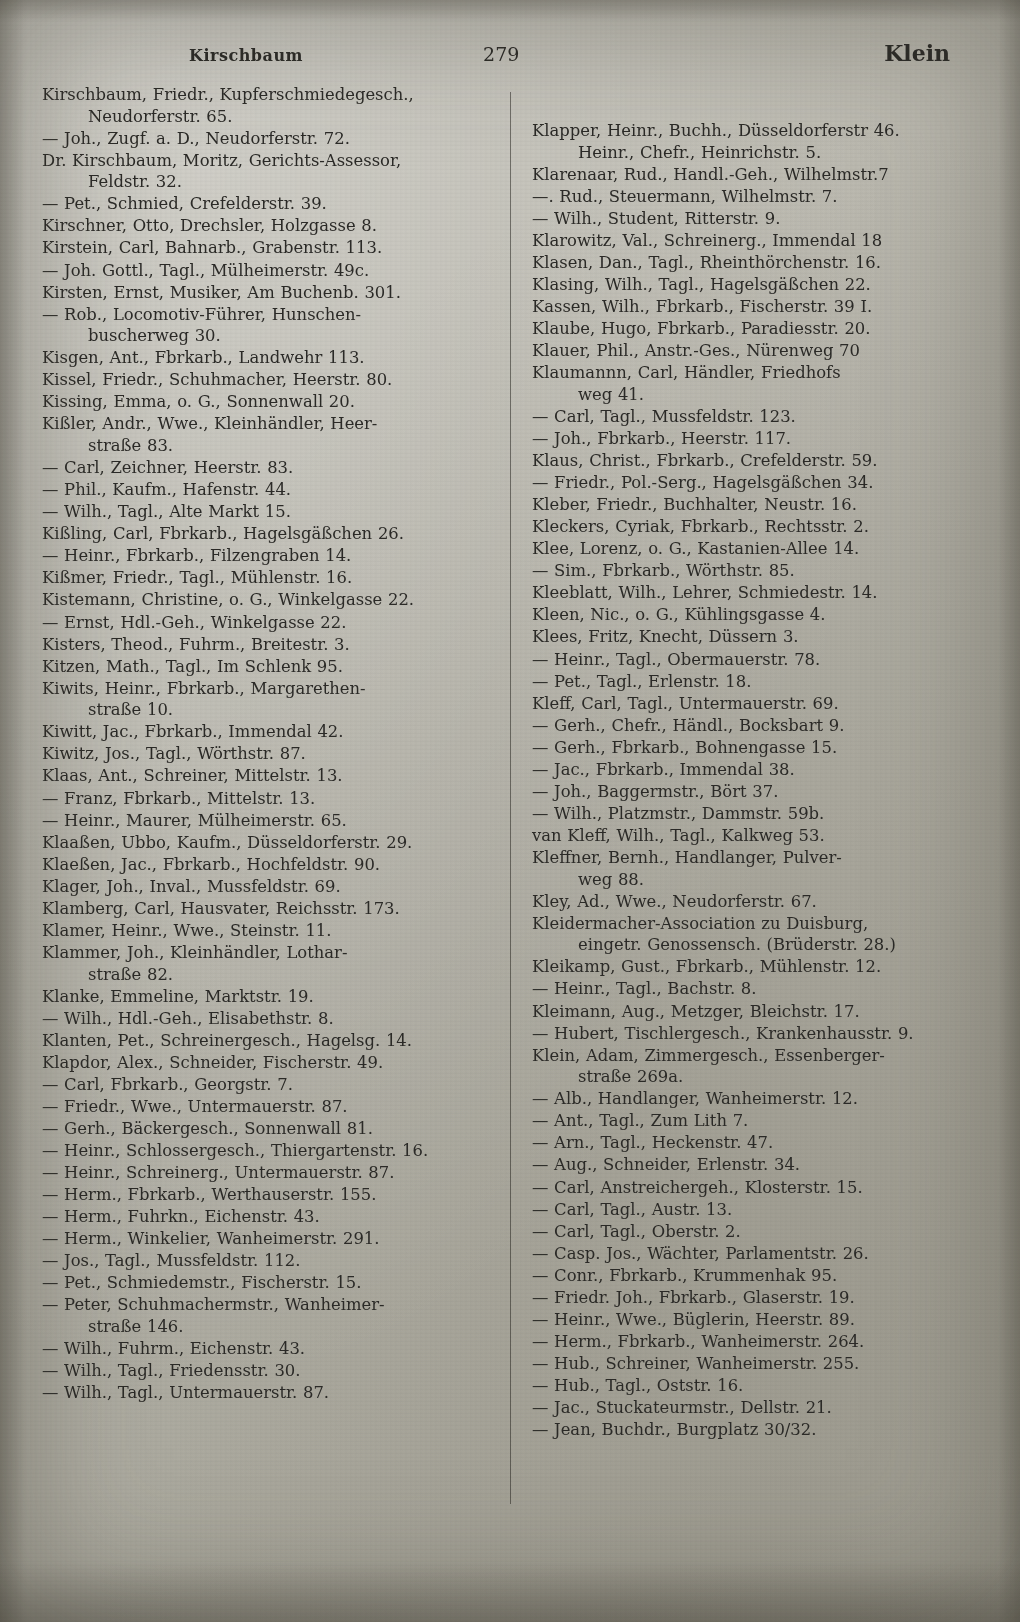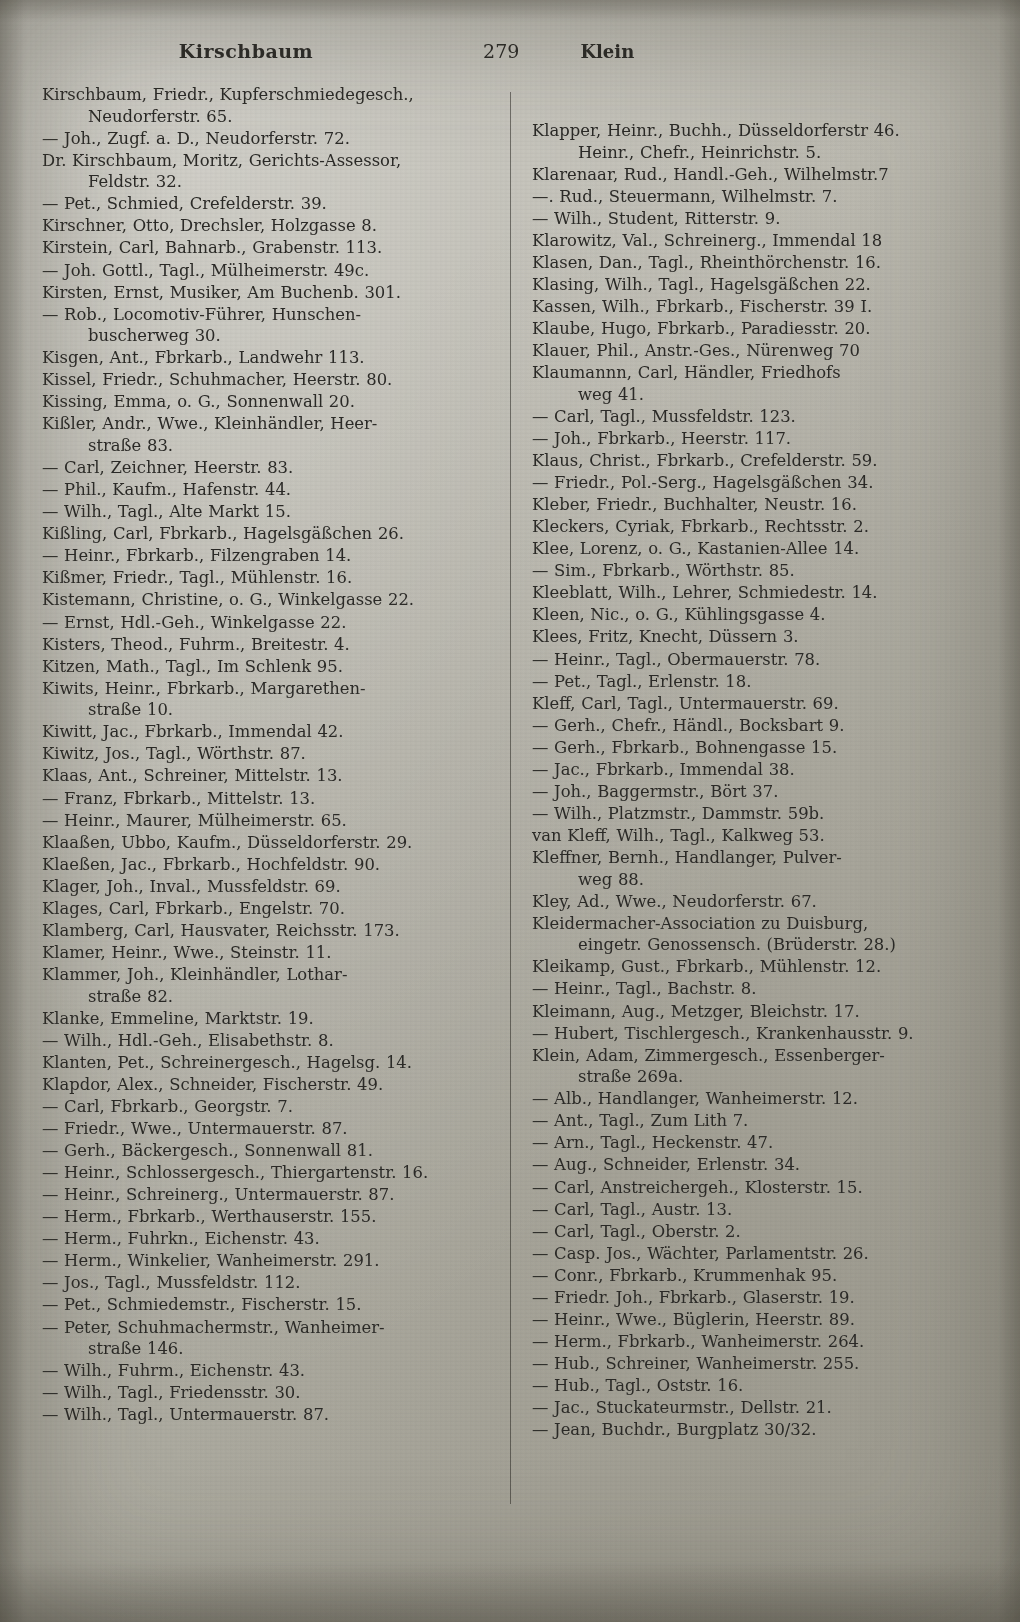--- a/index.html
+++ b/index.html
@@ -43,33 +43,33 @@
     top: 40px;
     left: 70px;
     right: 70px;
     height: 30px;
     display: flex;
     align-items: baseline;
   }
   .hdr-left {
     width: 40%;
     text-align: center;
-    font-size: 19px;
+    font-size: 16px;
     letter-spacing: 0.5px;
     font-weight: bold;
   }
   .hdr-center {
     width: 18%;
     text-align: center;
     font-size: 19px;
   }
   .hdr-right {
     width: 42%;
-    text-align: left;
-    font-size: 18px;
+    text-align: right;
+    font-size: 22px;
     font-weight: bold;
   }
   .fraktur {
     font-family: "DejaVu Serif", serif;
     font-weight: bold;
   }
 
   .columns {
     position: absolute;
     top: 84px;
@@ -172,32 +172,31 @@
         <p class="entry"><span>Kissing, Emma, o. G., Sonnenwall 20.</span></p>
         <p class="entry"><span>Kißler, Andr., Wwe., Kleinhändler, Heer-</span><span class="cont">straße 83.</span></p>
         <p class="entry"><span>— Carl, Zeichner, Heerstr. 83.</span></p>
         <p class="entry"><span>— Phil., Kaufm., Hafenstr. 44.</span></p>
         <p class="entry"><span>— Wilh., Tagl., Alte Markt 15.</span></p>
         <p class="entry"><span>Kißling, Carl, Fbrkarb., Hagelsgäßchen 26.</span></p>
         <p class="entry"><span>— Heinr., Fbrkarb., Filzengraben 14.</span></p>
         <p class="entry"><span>Kißmer, Friedr., Tagl., Mühlenstr. 16.</span></p>
         <p class="entry"><span>Kistemann, Christine, o. G., Winkelgasse 22.</span></p>
         <p class="entry"><span>— Ernst, Hdl.-Geh., Winkelgasse 22.</span></p>
-        <p class="entry"><span>Kisters, Theod., Fuhrm., Breitestr. 4.</span></p>
+        <p class="entry"><span>Kisters, Theod., Fuhrm., Breitestr. 3.</span></p>
         <p class="entry"><span>Kitzen, Math., Tagl., Im Schlenk 95.</span></p>
         <p class="entry"><span>Kiwits, Heinr., Fbrkarb., Margarethen-</span><span class="cont">straße 10.</span></p>
         <p class="entry"><span>Kiwitt, Jac., Fbrkarb., Immendal 42.</span></p>
         <p class="entry"><span>Kiwitz, Jos., Tagl., Wörthstr. 87.</span></p>
         <p class="entry"><span>Klaas, Ant., Schreiner, Mittelstr. 13.</span></p>
         <p class="entry"><span>— Franz, Fbrkarb., Mittelstr. 13.</span></p>
         <p class="entry"><span>— Heinr., Maurer, Mülheimerstr. 65.</span></p>
         <p class="entry"><span>Klaaßen, Ubbo, Kaufm., Düsseldorferstr. 29.</span></p>
         <p class="entry"><span>Klaeßen, Jac., Fbrkarb., Hochfeldstr. 90.</span></p>
         <p class="entry"><span>Klager, Joh., Inval., Mussfeldstr. 69.</span></p>
-        <p class="entry"><span>Klages, Carl, Fbrkarb., Engelstr. 70.</span></p>
         <p class="entry"><span>Klamberg, Carl, Hausvater, Reichsstr. 173.</span></p>
         <p class="entry"><span>Klamer, Heinr., Wwe., Steinstr. 11.</span></p>
         <p class="entry"><span>Klammer, Joh., Kleinhändler, Lothar-</span><span class="cont">straße 82.</span></p>
         <p class="entry"><span>Klanke, Emmeline, Marktstr. 19.</span></p>
         <p class="entry"><span>— Wilh., Hdl.-Geh., Elisabethstr. 8.</span></p>
         <p class="entry"><span>Klanten, Pet., Schreinergesch., Hagelsg. 14.</span></p>
         <p class="entry"><span>Klapdor, Alex., Schneider, Fischerstr. 49.</span></p>
         <p class="entry"><span>— Carl, Fbrkarb., Georgstr. 7.</span></p>
         <p class="entry"><span>— Friedr., Wwe., Untermauerstr. 87.</span></p>
         <p class="entry"><span>— Gerh., Bäckergesch., Sonnenwall 81.</span></p>

